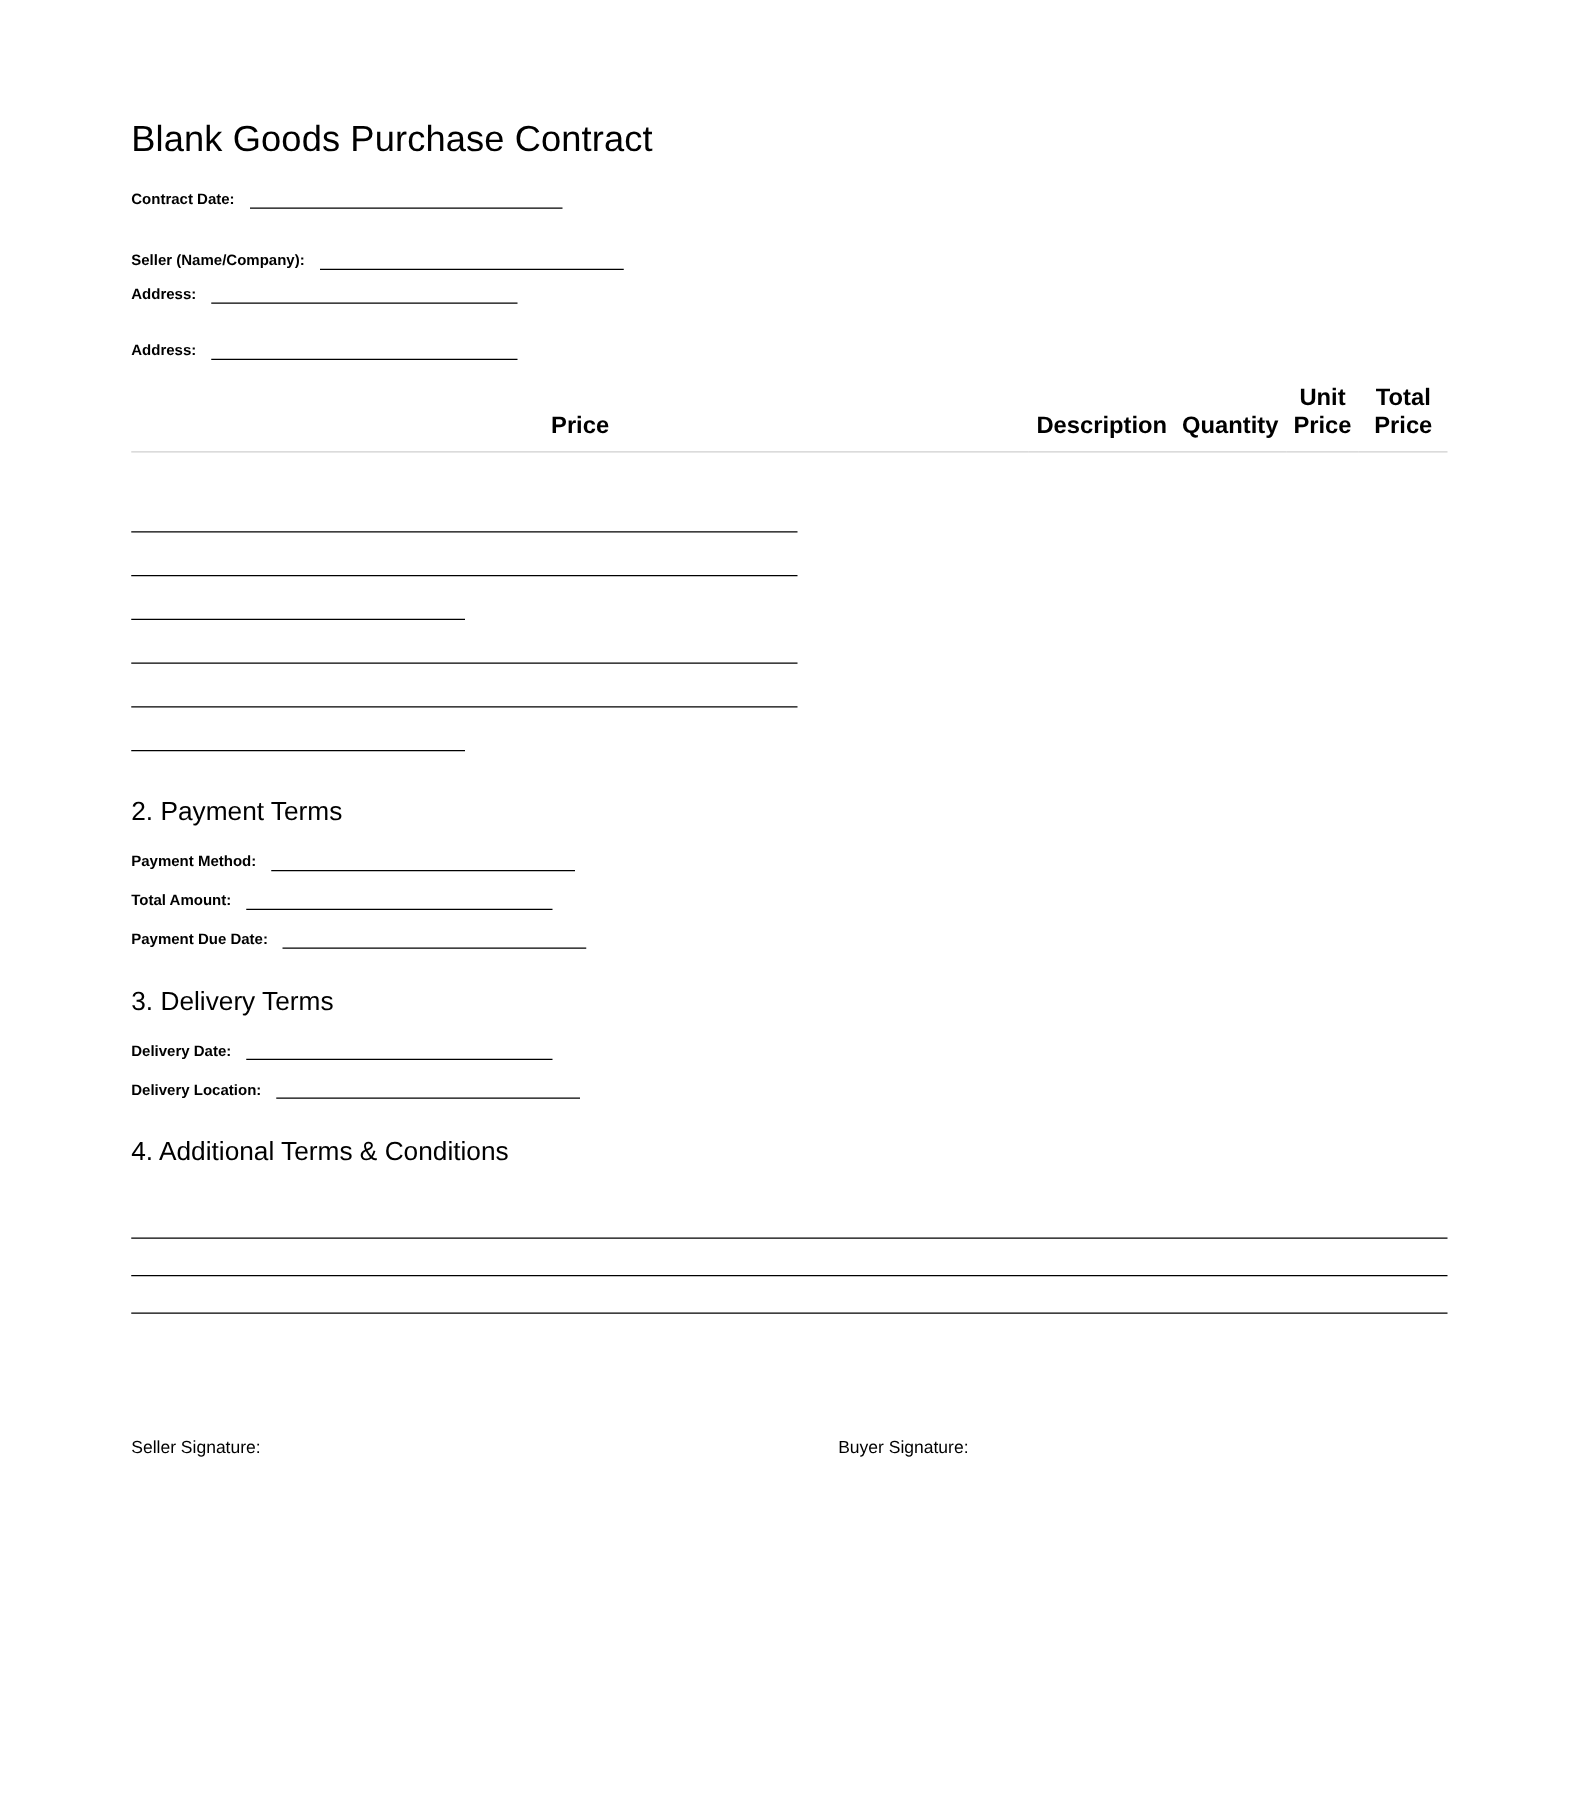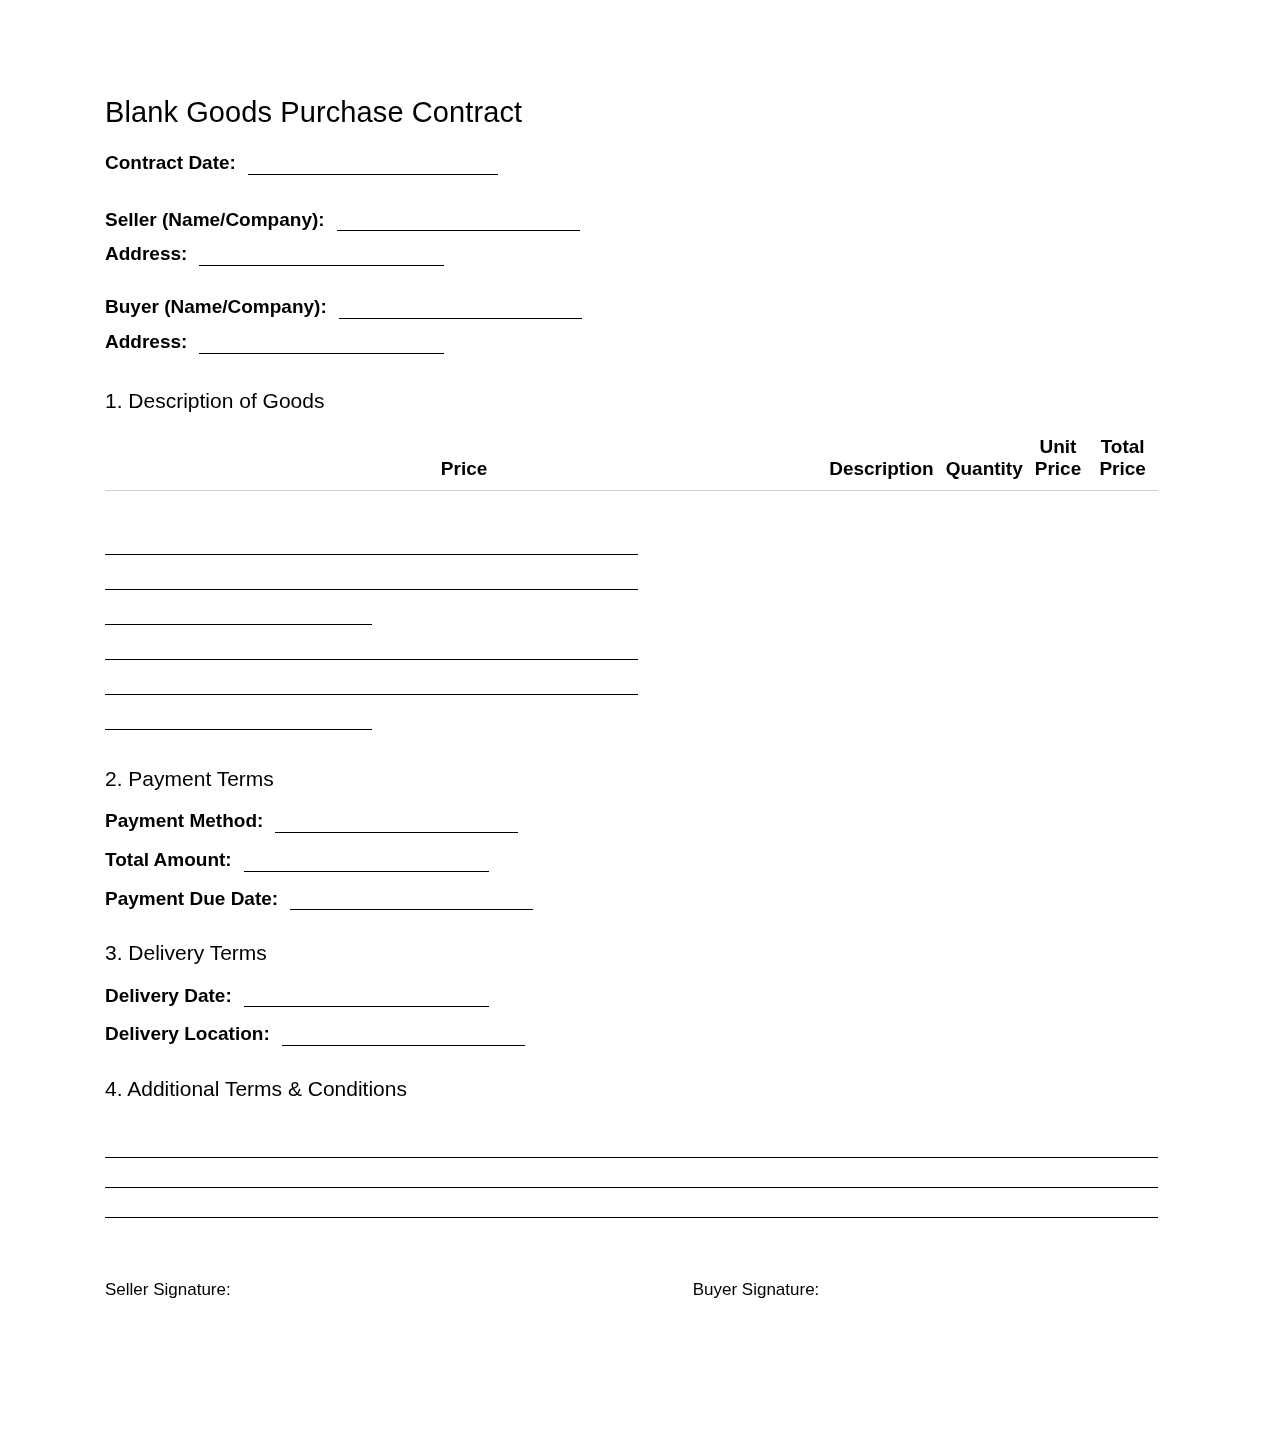--- a/index.html
+++ b/index.html
@@ -30,21 +30,21 @@
   }
   .field-row {
     display: flex;
     align-items: flex-end;
     margin-bottom: 16px;
   }
   .field-row.tight {
     margin-bottom: 12px;
   }
   .field-label {
-    font-size: 19px;
+    font-size: 12px;
     font-weight: bold;
     white-space: nowrap;
     line-height: 1.2;
   }
   .blank-line {
     border-bottom: 1px solid #000;
     height: 14px;
     margin-left: 12px;
   }
   .w250 { width: 250px; }
@@ -100,22 +100,23 @@
     border-bottom: 1px solid #000;
     height: 29px;
     width: 1053px;
   }
 
   .signatures {
     display: flex;
     margin-top: 62px;
   }
   .sig-label {
-    font-size: 17px;
+    font-size: 14px;
     line-height: 1.2;
+    margin-top: 36px;
   }
   .sig-buyer {
     margin-left: 462px;
   }
 </style>
 </head>
 <body>
 
 <div class="page">
 
@@ -133,31 +134,26 @@
     <span class="blank-line w243"></span>
   </div>
 
   <div class="field-row">
     <span class="field-label">Address:</span>
     <span class="blank-line w245"></span>
   </div>
 
   <div style="height:14px"></div>
 
-  <div class="field-row tight">
-    <span class="field-label">Buyer (Name/Company):</span>
-    <span class="blank-line w243"></span>
-  </div>
 
   <div class="field-row">
     <span class="field-label">Address:</span>
     <span class="blank-line w245"></span>
   </div>
 
-  <h2 class="section-heading first">1. Description of Goods</h2>
 
   <table class="goods">
     <thead>
       <tr>
         <th class="col-item">Price</th>
         <th class="col-desc">Description</th>
         <th class="col-qty">Quantity</th>
         <th class="col-unit">Unit Price</th>
         <th class="col-total">Total Price</th>
       </tr>

